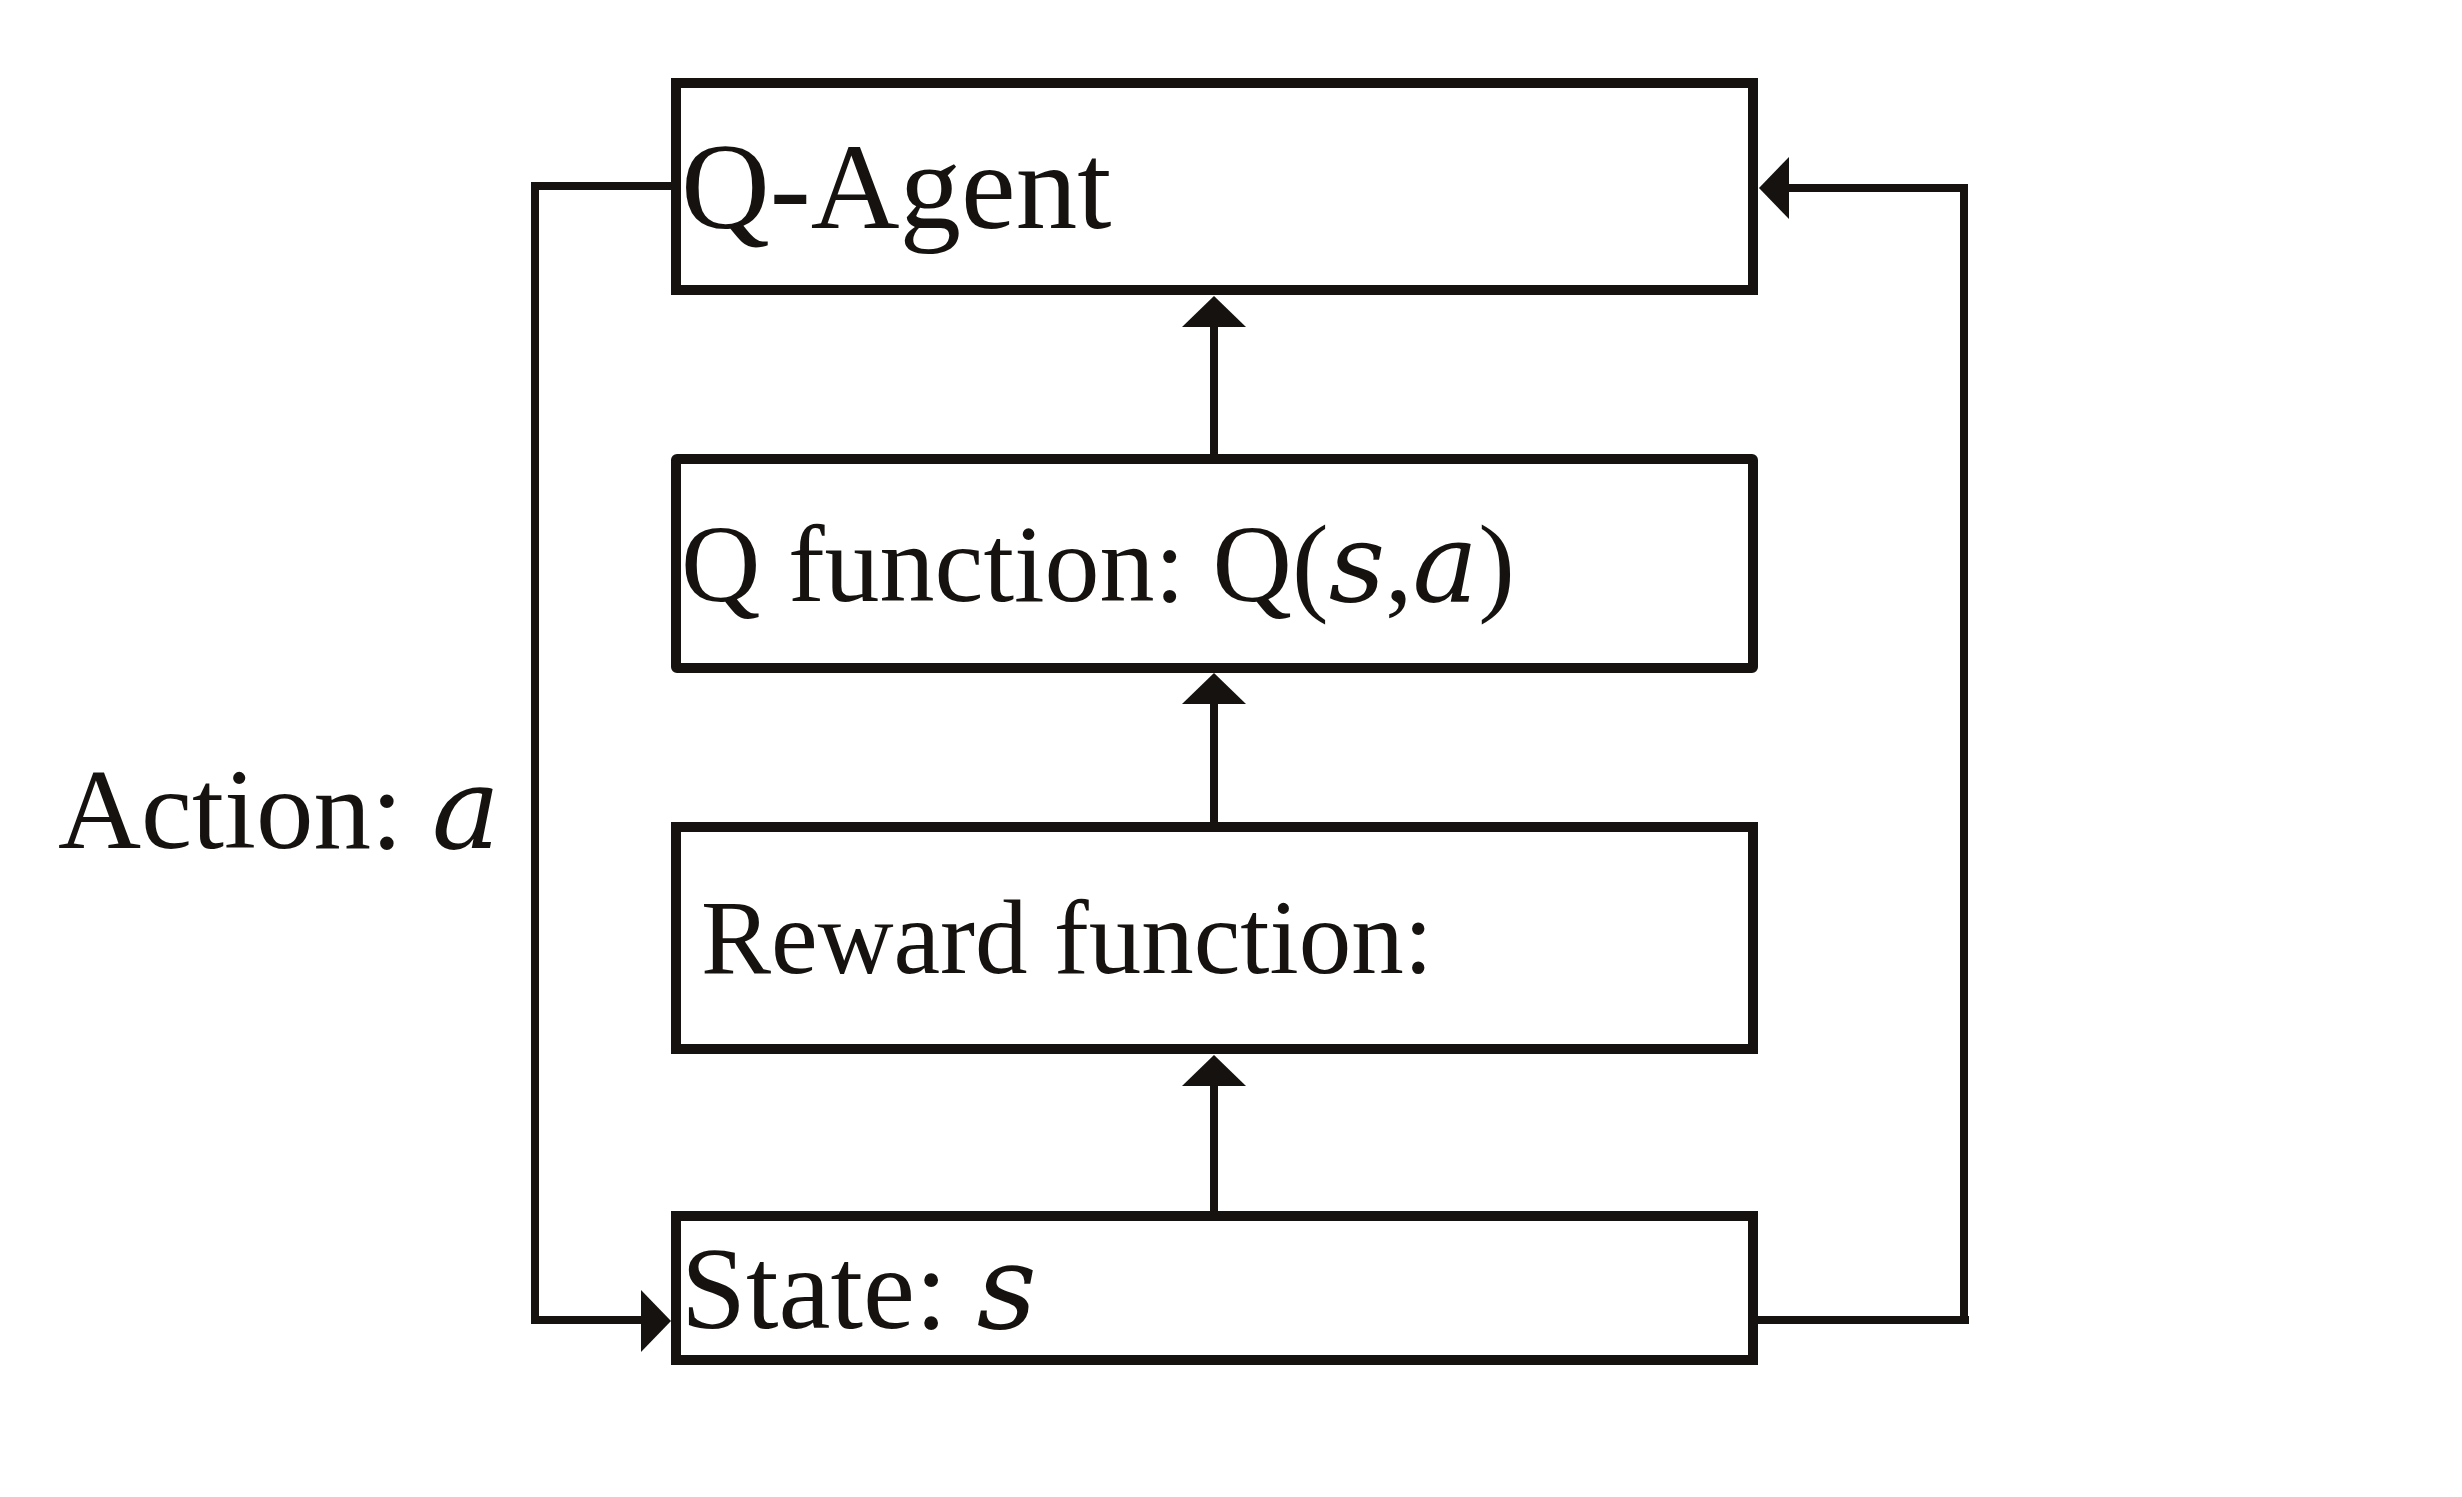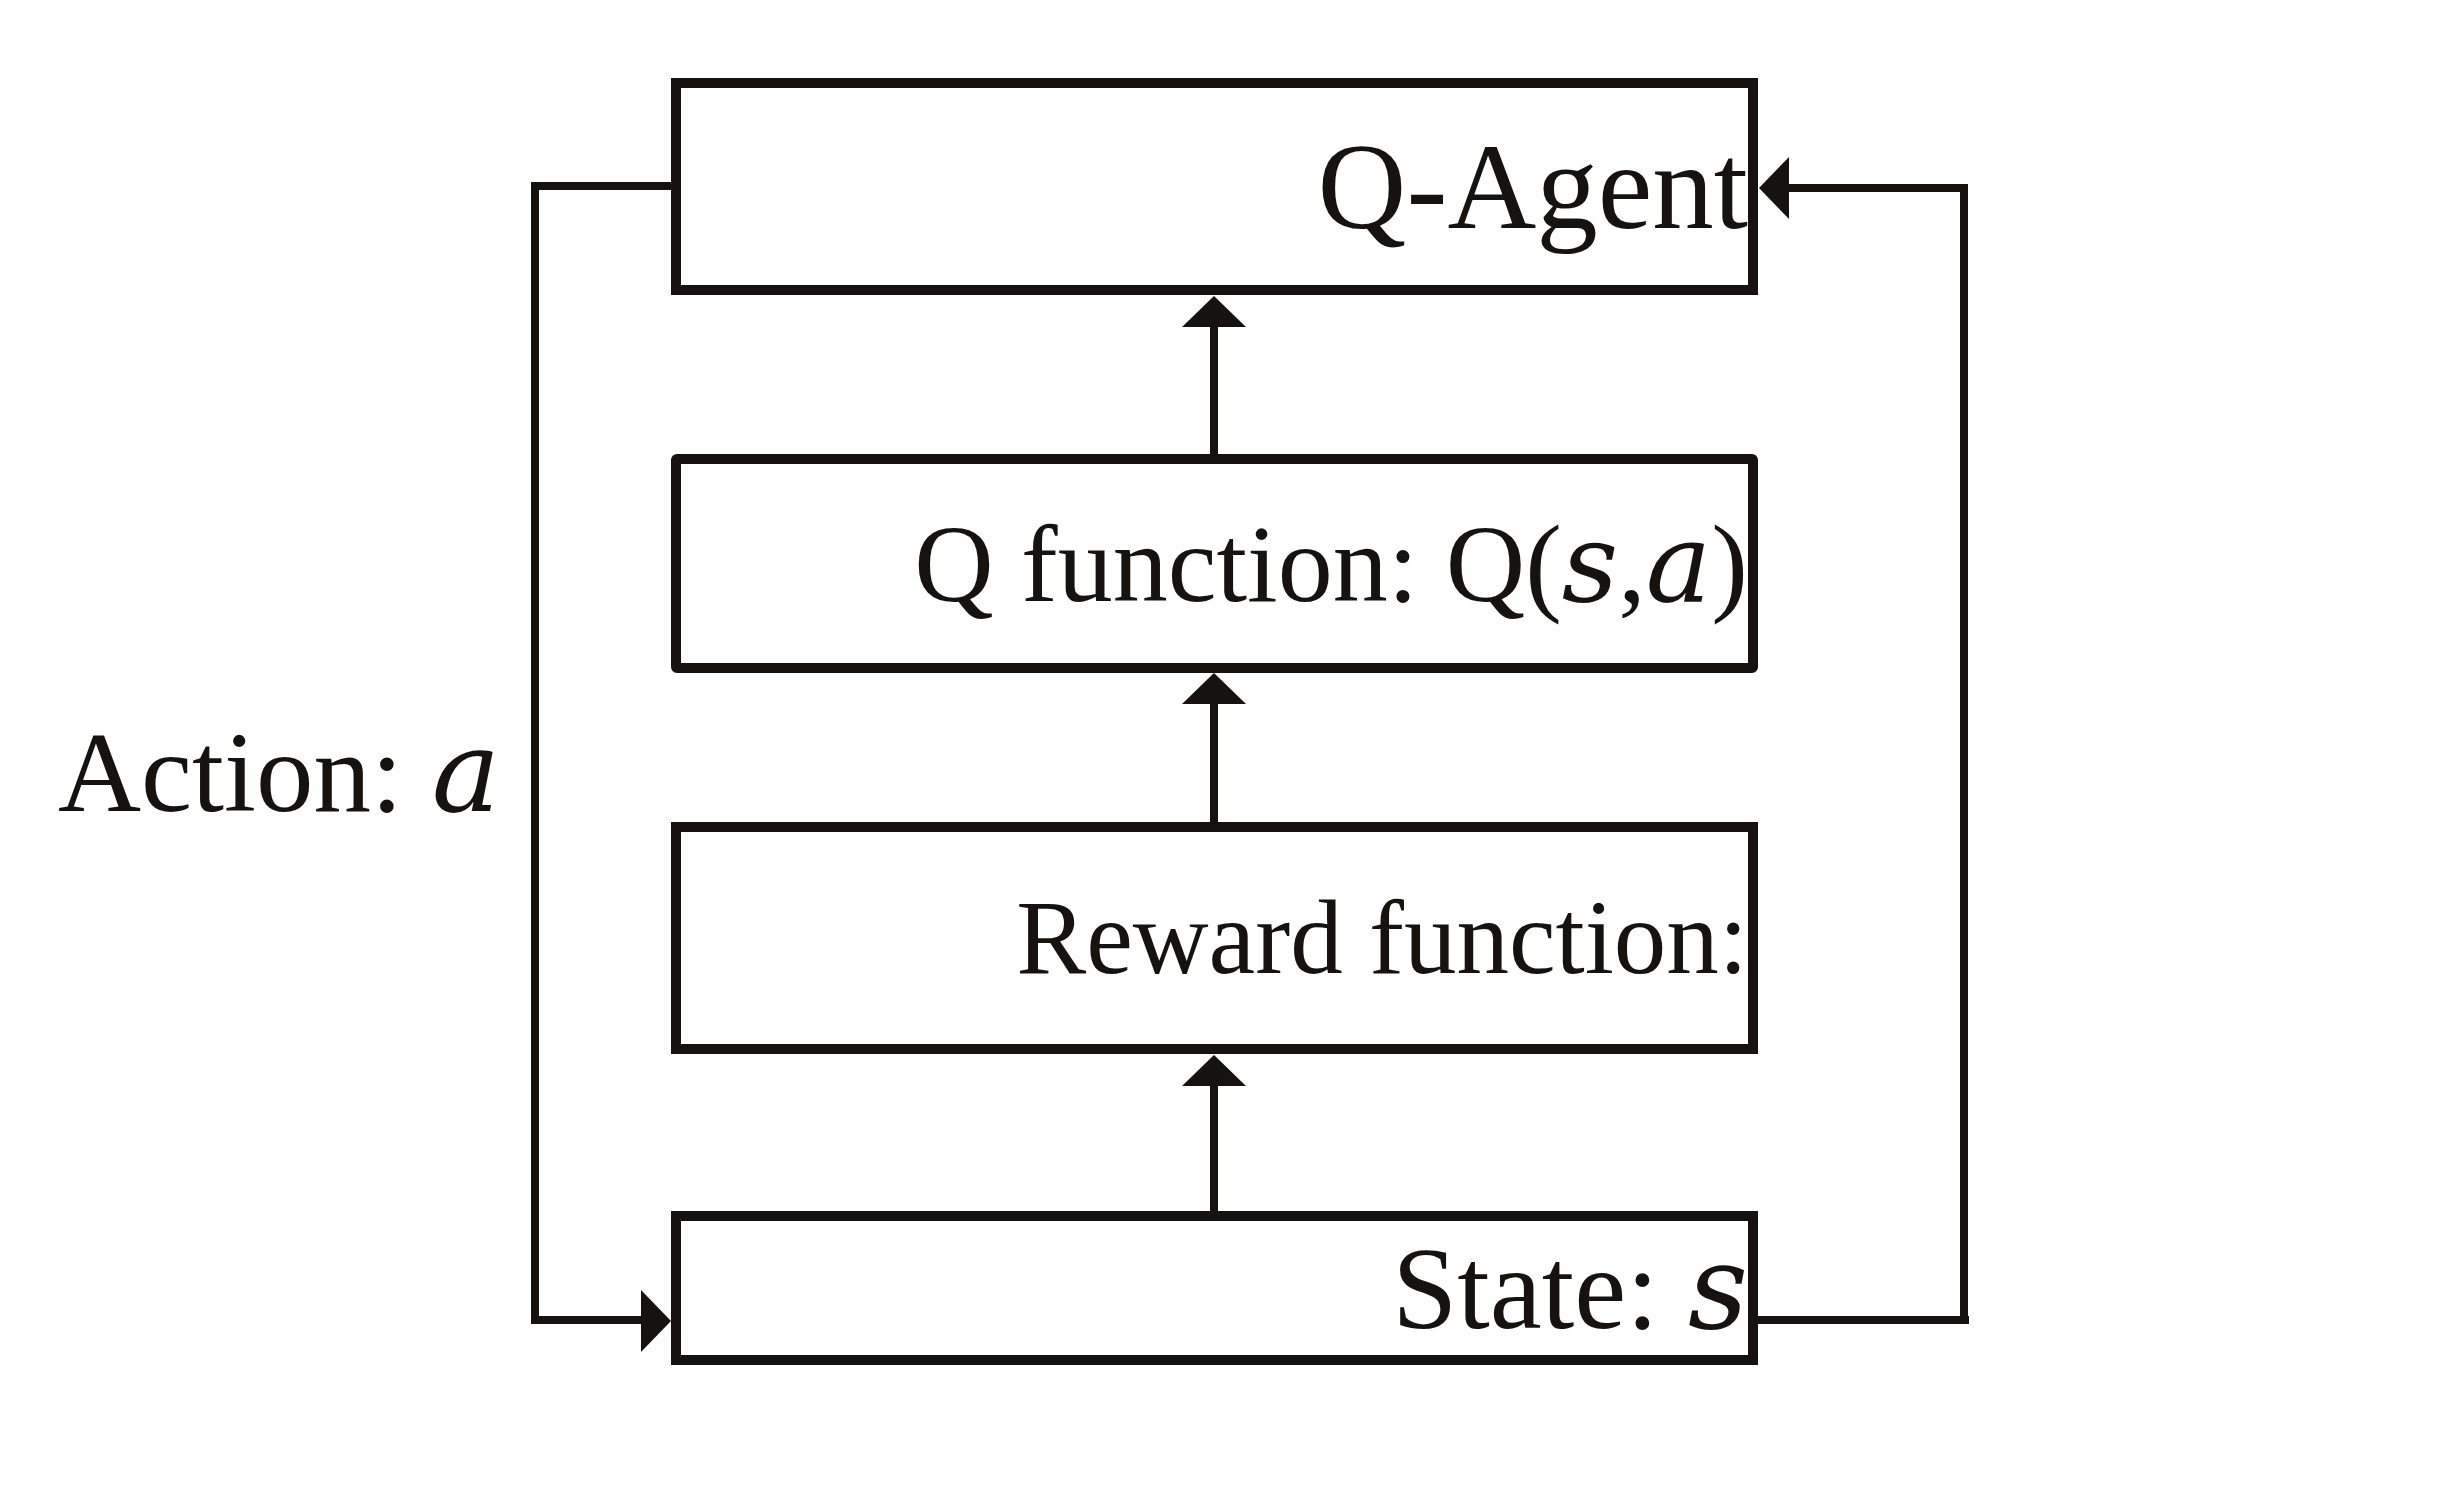--- a/index.html
+++ b/index.html
@@ -6,21 +6,21 @@
   html,body { margin:0; padding:0; background:var(--bg); }
   #canvas {
     position:relative; width:2462px; height:1498px; background:var(--bg);
     font-family:"Liberation Serif","DejaVu Serif",serif; color:var(--ink);
     overflow:hidden;
   }
   
   .box {
     position:absolute; left:671px; width:1087px; box-sizing:border-box;
     border:10.5px solid var(--ink); background:var(--bg);
-    display:flex; flex-direction:column; align-items:flex-end; justify-content:center;
+    display:flex; flex-direction:column; align-items:flex-start; justify-content:center;
     text-align:center; line-height:1.04; white-space:nowrap;
   }
   #box-q-agent   { top:78px;   height:217px; font-size:123px; }
   #box-q-function{ top:454px;  height:219px; font-size:110px;border-radius:6px; }
   #box-reward    { top:822px; height:232px; font-size:105px;padding-left:20px; }
   #box-state     { top:1211px; height:154px; font-size:117px; }
   
   .seg.plain  { font-style:normal; }
   .seg.mathit { font-family:"DejaVu Serif",serif; font-style:italic; }
   .seg.prime  { font-size:0.7em; vertical-align:0.5em; margin-left:0.04em; }
@@ -49,21 +49,21 @@
   .head-right {
     border-top:31px solid transparent; border-bottom:31px solid transparent;
     border-left:30px solid var(--ink); left:641px; top:1290px;
   }
   .head-left {
     border-top:31px solid transparent; border-bottom:31px solid transparent;
     border-right:30px solid var(--ink); left:1759px; top:157px;
   }
   
   .side-label { position:absolute; font-size:115px; line-height:1; white-space:nowrap; }
-  #label-action     { left:58px;   top:714px; }
+  #label-action     { left:58px;   top:751px; }
   #label-next-state { left:2002px; top:706px; }
 </style>
 </head>
 <body>
 
 <div id="canvas">
 
   <div class="box" id="box-q-agent">
       <div class="line"><span class="seg plain">Q-Agent</span></div>
     </div>

